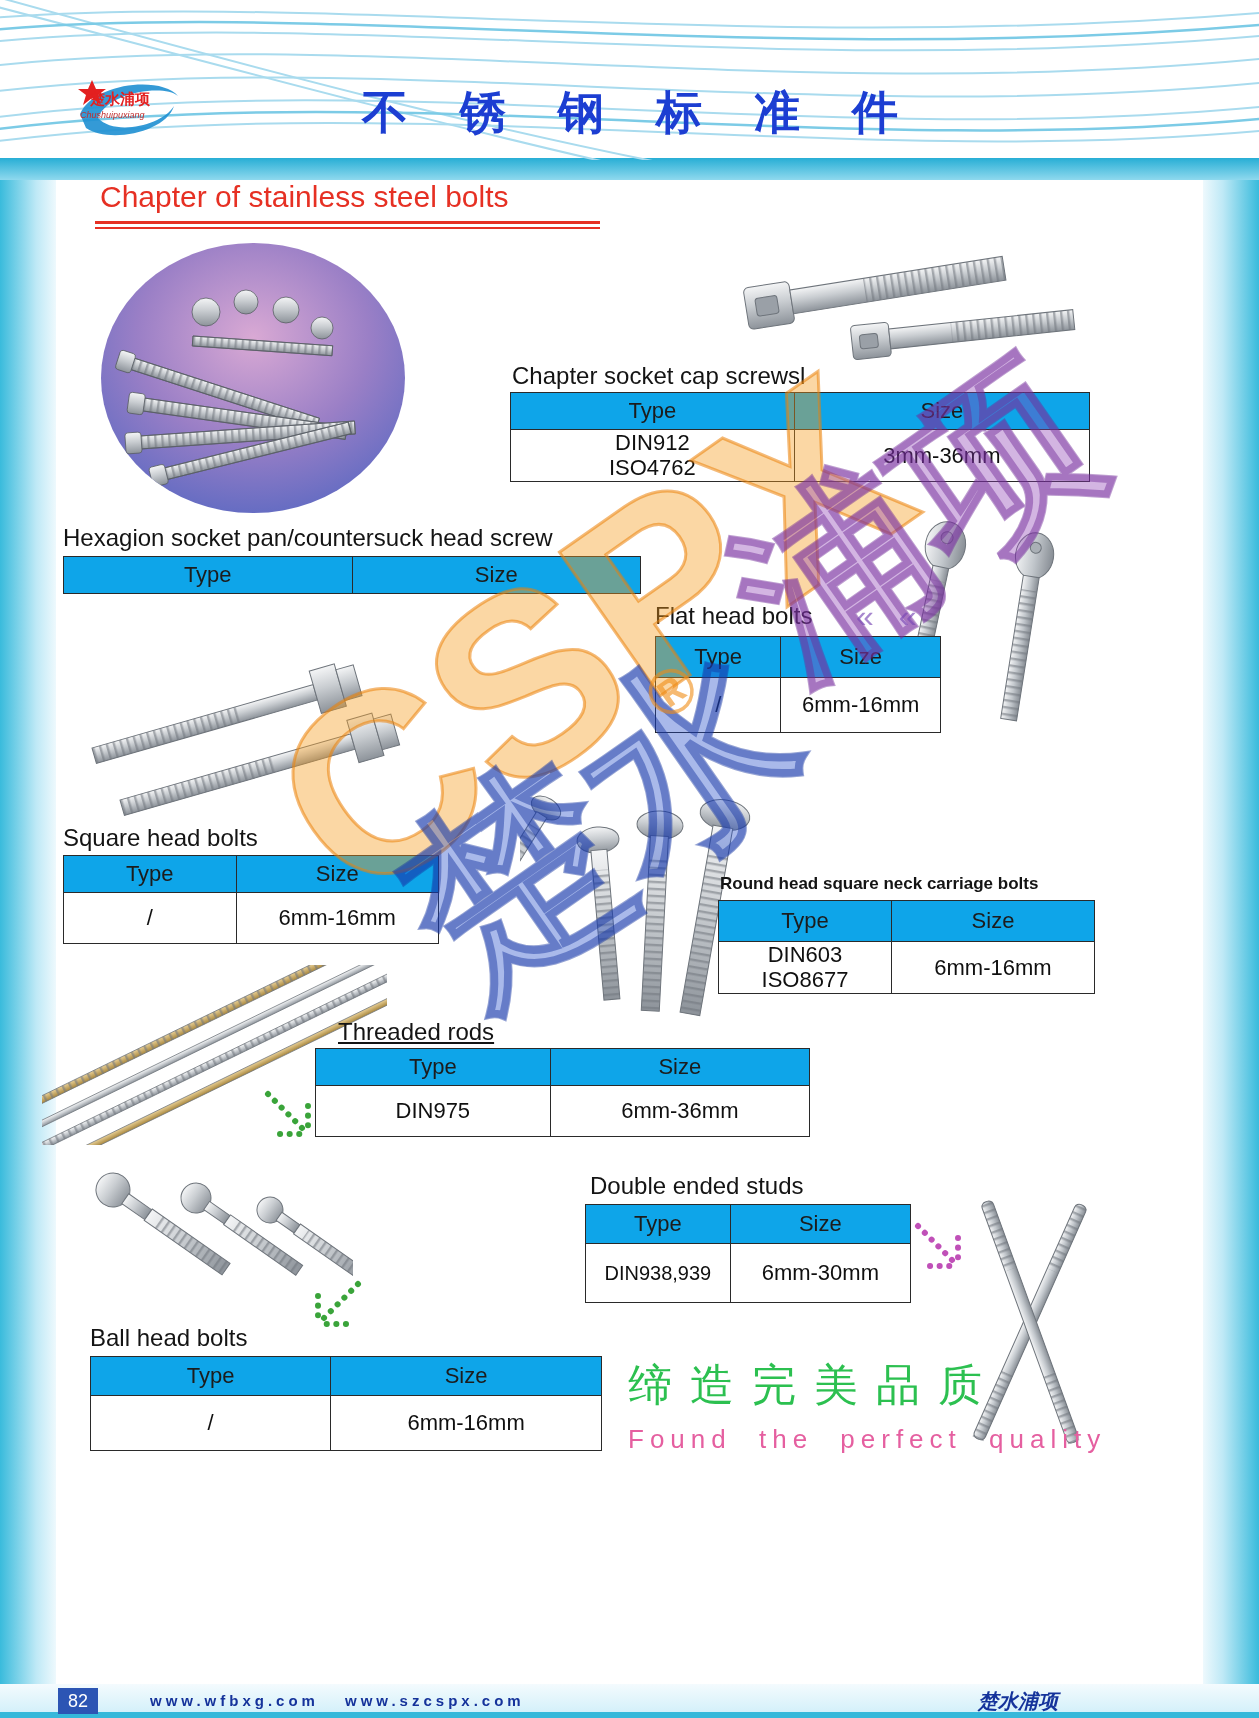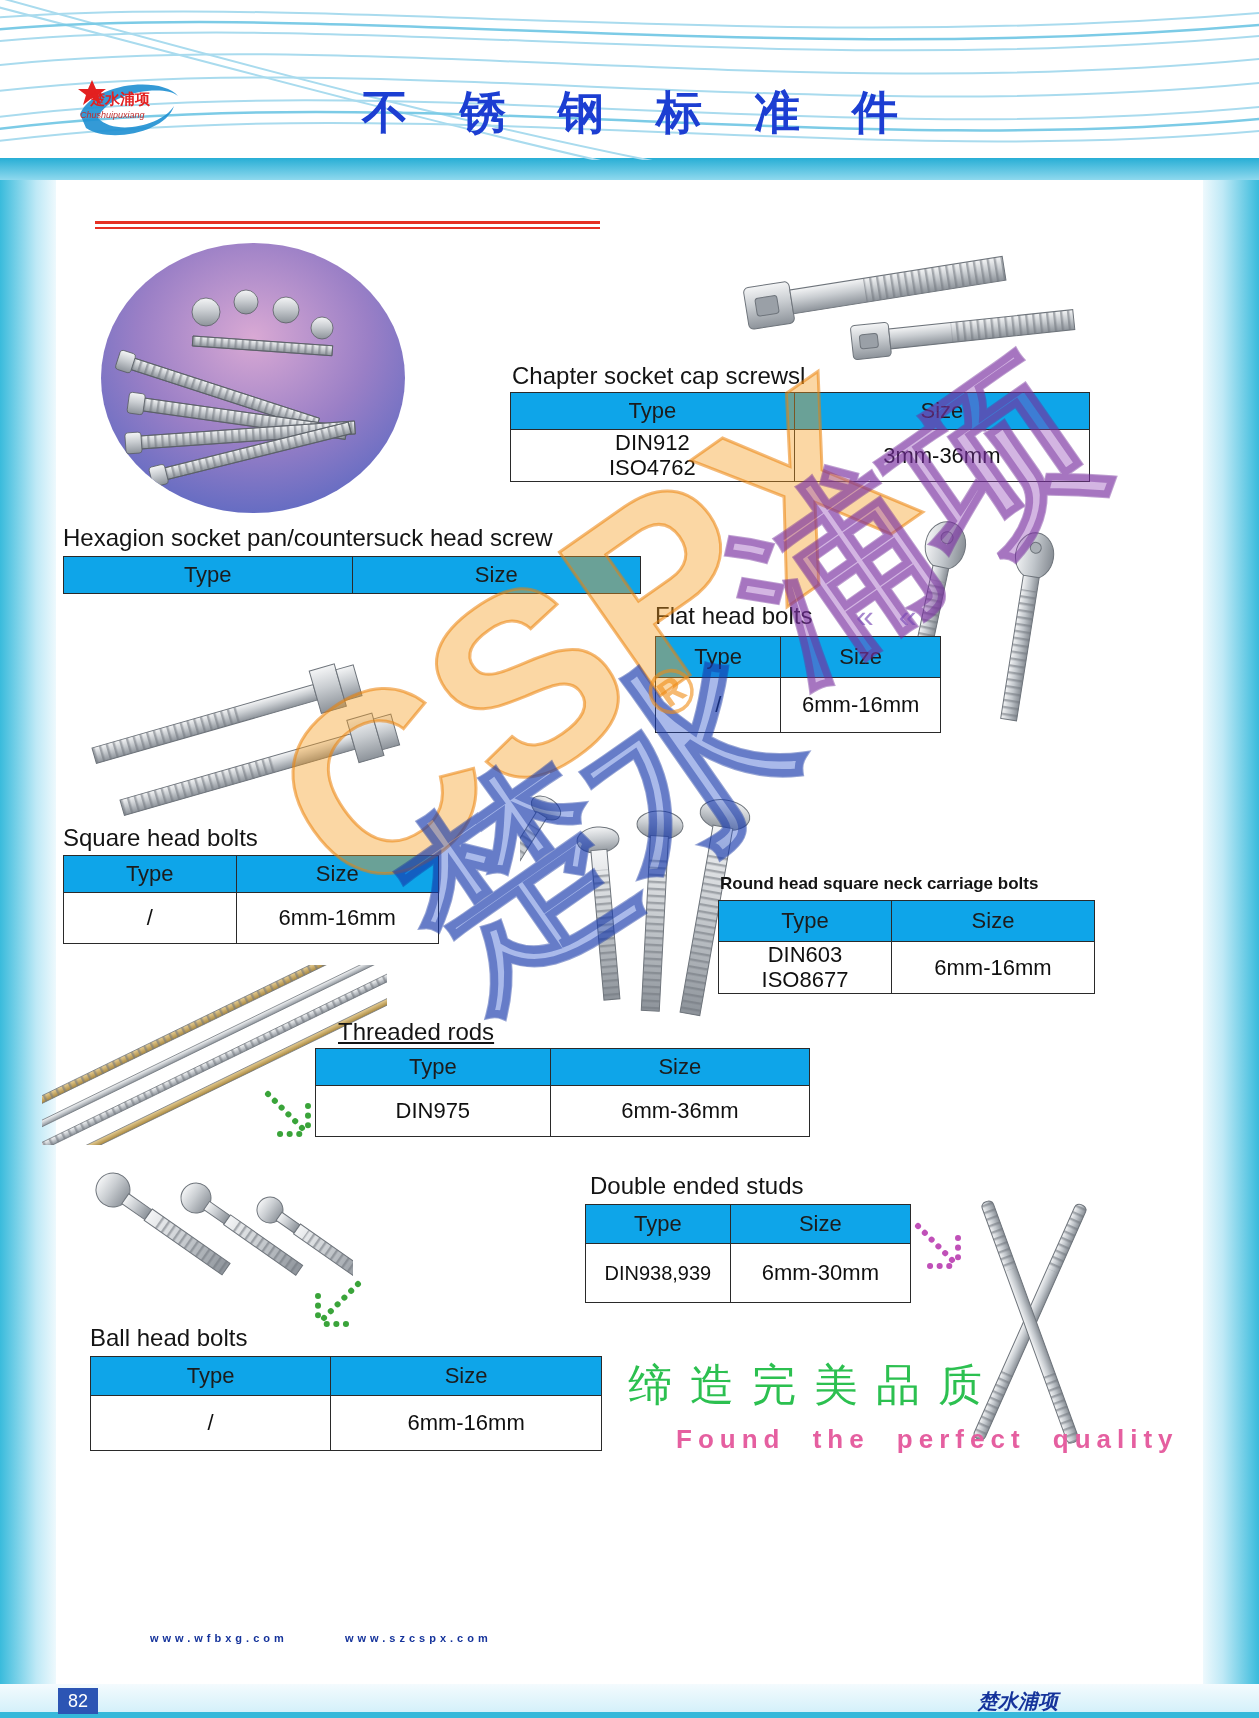--- a/index.html
+++ b/index.html
@@ -53,27 +53,27 @@
   .wm-blue{left:430px;top:800px;font-size:210px;transform:rotate(-35deg);
       color:rgba(30,70,200,0.38);-webkit-text-stroke:2px rgba(20,50,160,0.45);}
   .wm-purple{left:760px;top:500px;font-size:190px;transform:rotate(-35deg);
       color:rgba(140,60,180,0.38);-webkit-text-stroke:2px rgba(110,40,150,0.45);}
   .wm-reg{left:652px;top:668px;font-size:64px;transform:rotate(-35deg);color:rgba(240,140,20,0.6);}
   .wm-guil{left:856px;top:598px;font-size:32px;color:rgba(120,70,180,0.65);letter-spacing:8px;z-index:6;}
 
   
   .slogan-cn{left:628px;top:1356px;font-size:44px;font-weight:normal;color:#2cc050;
              letter-spacing:18px;z-index:4;white-space:nowrap;}
-  .slogan-en{left:628px;top:1424px;font-size:26px;font-weight:bold;color:#e55fa0;
-             letter-spacing:6px;word-spacing:14px;z-index:4;white-space:nowrap;margin-left:48px;}
+  .slogan-en{left:628px;top:1424px;font-size:26px;font-weight:normal;color:#e55fa0;
+             letter-spacing:6px;word-spacing:14px;z-index:4;white-space:nowrap;}
 
   
   .pagebox{left:58px;top:1688px;width:40px;height:26px;background:#2c55b4;color:#ffffff;
            font-size:18px;text-align:center;line-height:26px;z-index:5;}
-  .url{top:1632px;font-size:11px;font-weight:bold;letter-spacing:4px;color:#15339b;z-index:5;white-space:nowrap;}
+  .url{top:1692px;font-size:15px;font-weight:bold;letter-spacing:4px;color:#15339b;z-index:5;white-space:nowrap;}
   .url1{left:150px;} .url2{left:345px;}
   .brand{left:978px;top:1688px;font-size:20px;font-weight:bold;font-style:italic;color:#15339b;
          font-family:"DejaVu Serif",serif;z-index:5;white-space:nowrap;}
 
   .arrow{z-index:5;}
 </style>
 </head>
 <body>
 
 <div class="page">
@@ -135,20 +135,21 @@
     <svg width="124" height="84" viewBox="0 0 124 84">
       <path d="M14 50 C28 18 96 12 112 32 C98 20 42 28 32 54 C48 72 96 62 108 42 C100 68 44 80 20 64 Z" fill="#1e8fd2" opacity="0.9"></path>
       <polygon points="26,16 30,25 40,25 32,31 35,41 26,34 17,41 20,31 12,25 22,25" fill="#e32020"></polygon>
     </svg>
     <span class="abs logo-cn">楚水浦项</span>
     <span class="abs logo-en">Chushuipuxiang</span>
   </div>
 
   <div class="abs cn-title">不锈钢标准件</div>
 
+  <div class="abs chapter">Chapter of stainless steel bolts</div>
   <div class="abs chapter-ul1"></div>
   <div class="abs chapter-ul2"></div>
 
   <svg class="abs img" style="left:98px;top:240px;" width="310" height="276" viewBox="0 0 310 276">
     <clipPath id="clipPhoto">
         <ellipse cx="155" cy="138" rx="152" ry="135"></ellipse>
       </clipPath>
     <ellipse cx="155" cy="138" rx="152" ry="135" fill="url(#gPhoto)"></ellipse>
     <g clip-path="url(#clipPhoto)" stroke="#5a5f66" stroke-width="0.8">
       <circle cx="108" cy="72" r="14" fill="url(#gMetalV)"></circle>

